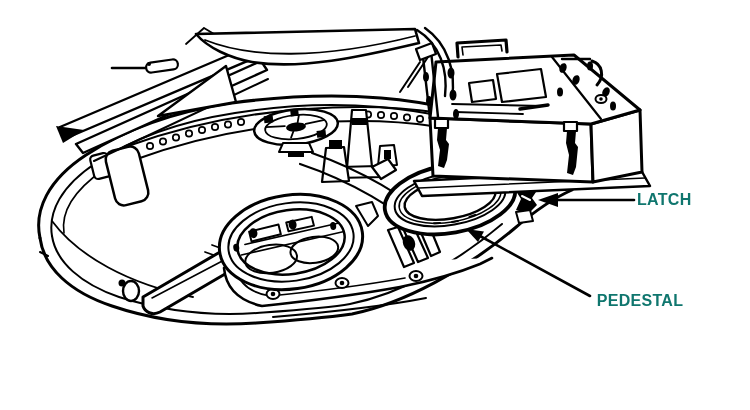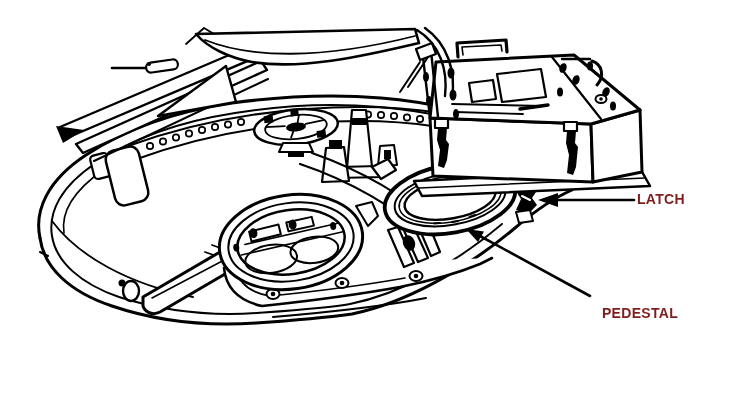--- a/index.html
+++ b/index.html
@@ -6,29 +6,29 @@
   .stage{
     position:relative;
     width:750px;height:410px;
     background:#ffffff;
     font-family:"Liberation Sans", sans-serif;
     overflow:hidden;
   }
   .stage svg{position:absolute;left:0;top:0;}
   .callout{
     position:absolute;
-    color:#7f1d1d;
+    color:#0f766e;
     font-weight:bold;
-    font-size:14px;
+    font-size:16px;
     letter-spacing:0.3px;
     white-space:nowrap;
     -webkit-user-select:none;user-select:none;
   }
   .callout-latch{left:637px;top:191px;line-height:17px;}
-  .callout-cover{left:540px;top:304px;width:200px;text-align:center;line-height:18px;}
+  .callout-cover{left:540px;top:292px;width:200px;text-align:center;line-height:18px;}
 </style>
 </head>
 <body>
 
 <div class="stage">
 
 <svg width="750" height="410" viewBox="0 0 750 410">
   <g stroke="#000" fill="none" stroke-linecap="round" stroke-linejoin="round">
 
     <g>

